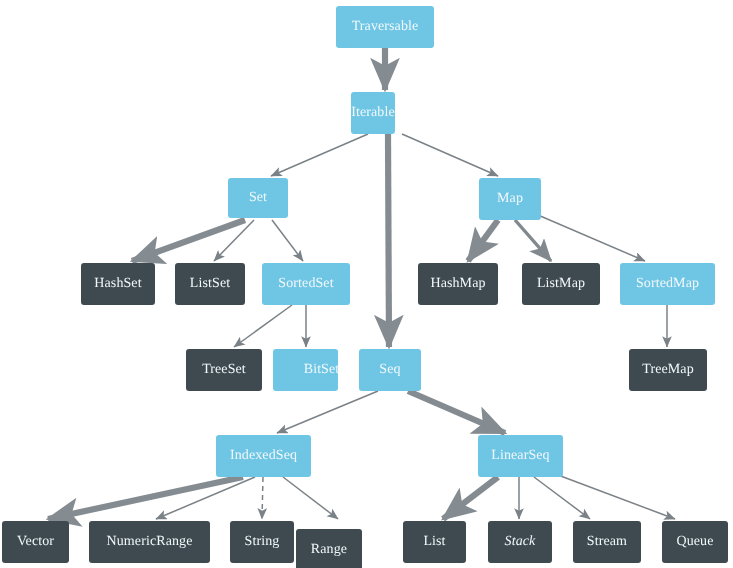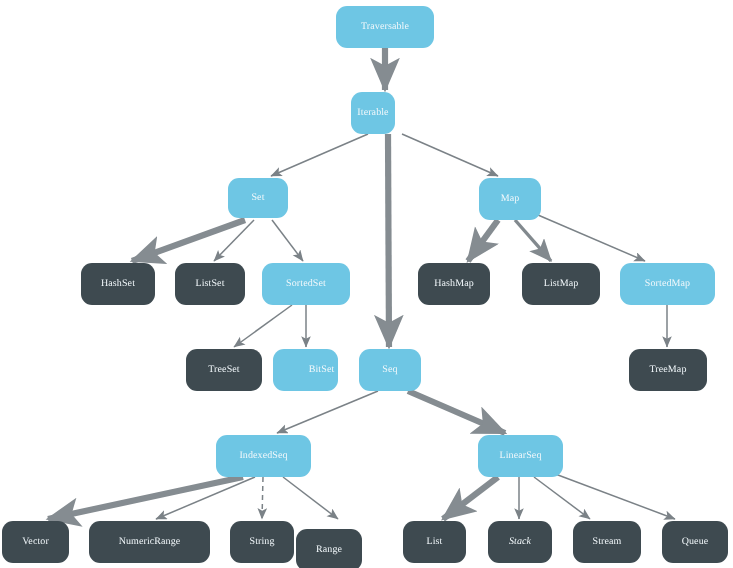--- a/index.html
+++ b/index.html
@@ -23,23 +23,23 @@
     width: 733px;
     height: 568px;
     pointer-events: none;
   }
   .node {
     position: absolute;
     box-sizing: border-box;
     display: flex;
     align-items: center;
     justify-content: center;
-    border-radius: 11px;
+    border-radius: 3px;
     color: #f2f8fb;
-    font-size: 10px;
+    font-size: 14px;
     line-height: 1;
     letter-spacing: 0.1px;
     white-space: nowrap;
     text-rendering: geometricPrecision;
     user-select: none;
   }
   .node.trait {
     background: #6ec6e4;
   }
   .node.concrete {
@@ -105,21 +105,21 @@
       </div>
       <div class="node concrete" style="left: 81px; top: 263px; width: 74px; height: 42px;">
         <span>HashSet</span>
       </div>
       <div class="node concrete" style="left: 175px; top: 263px; width: 70px; height: 42px;">
         <span>ListSet</span>
       </div>
       <div class="node trait" style="left: 262px; top: 263px; width: 88px; height: 42px;">
         <span>SortedSet</span>
       </div>
-      <div class="node concrete" style="left: 418px; top: 263px; width: 72px; height: 42px;">
+      <div class="node concrete" style="left: 418px; top: 263px; width: 80px; height: 42px;">
         <span>HashMap</span>
       </div>
       <div class="node concrete" style="left: 522px; top: 263px; width: 78px; height: 42px;">
         <span>ListMap</span>
       </div>
       <div class="node trait" style="left: 620px; top: 263px; width: 95px; height: 42px;">
         <span>SortedMap</span>
       </div>
       <div class="node concrete" style="left: 186px; top: 349px; width: 76px; height: 42px;">
         <span>TreeSet</span>

